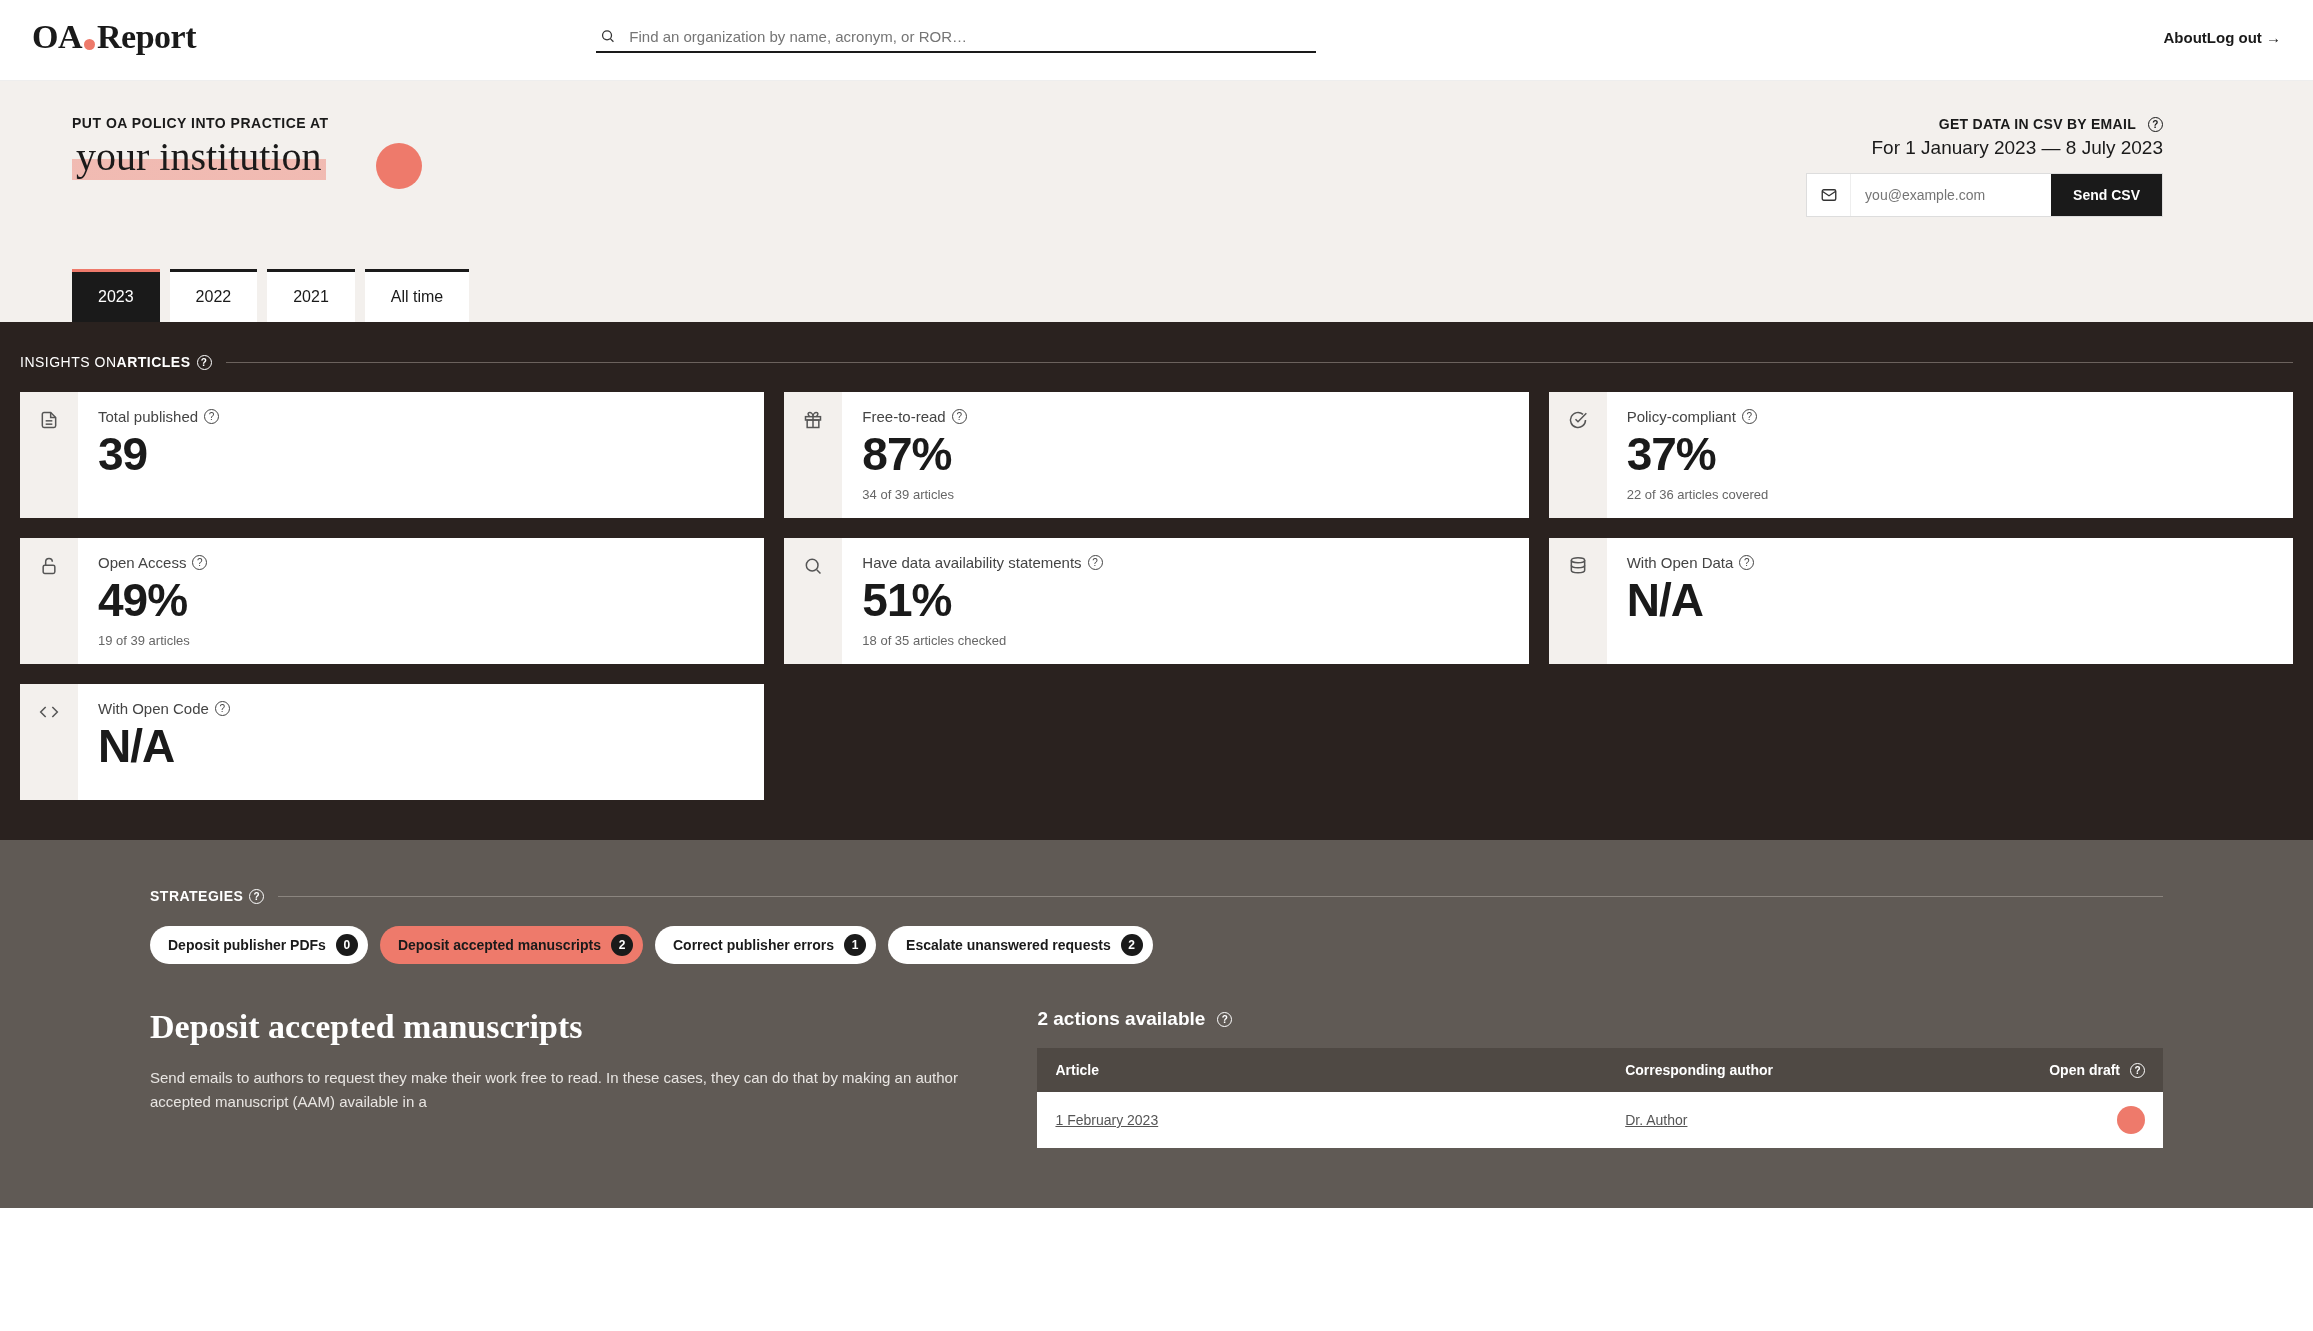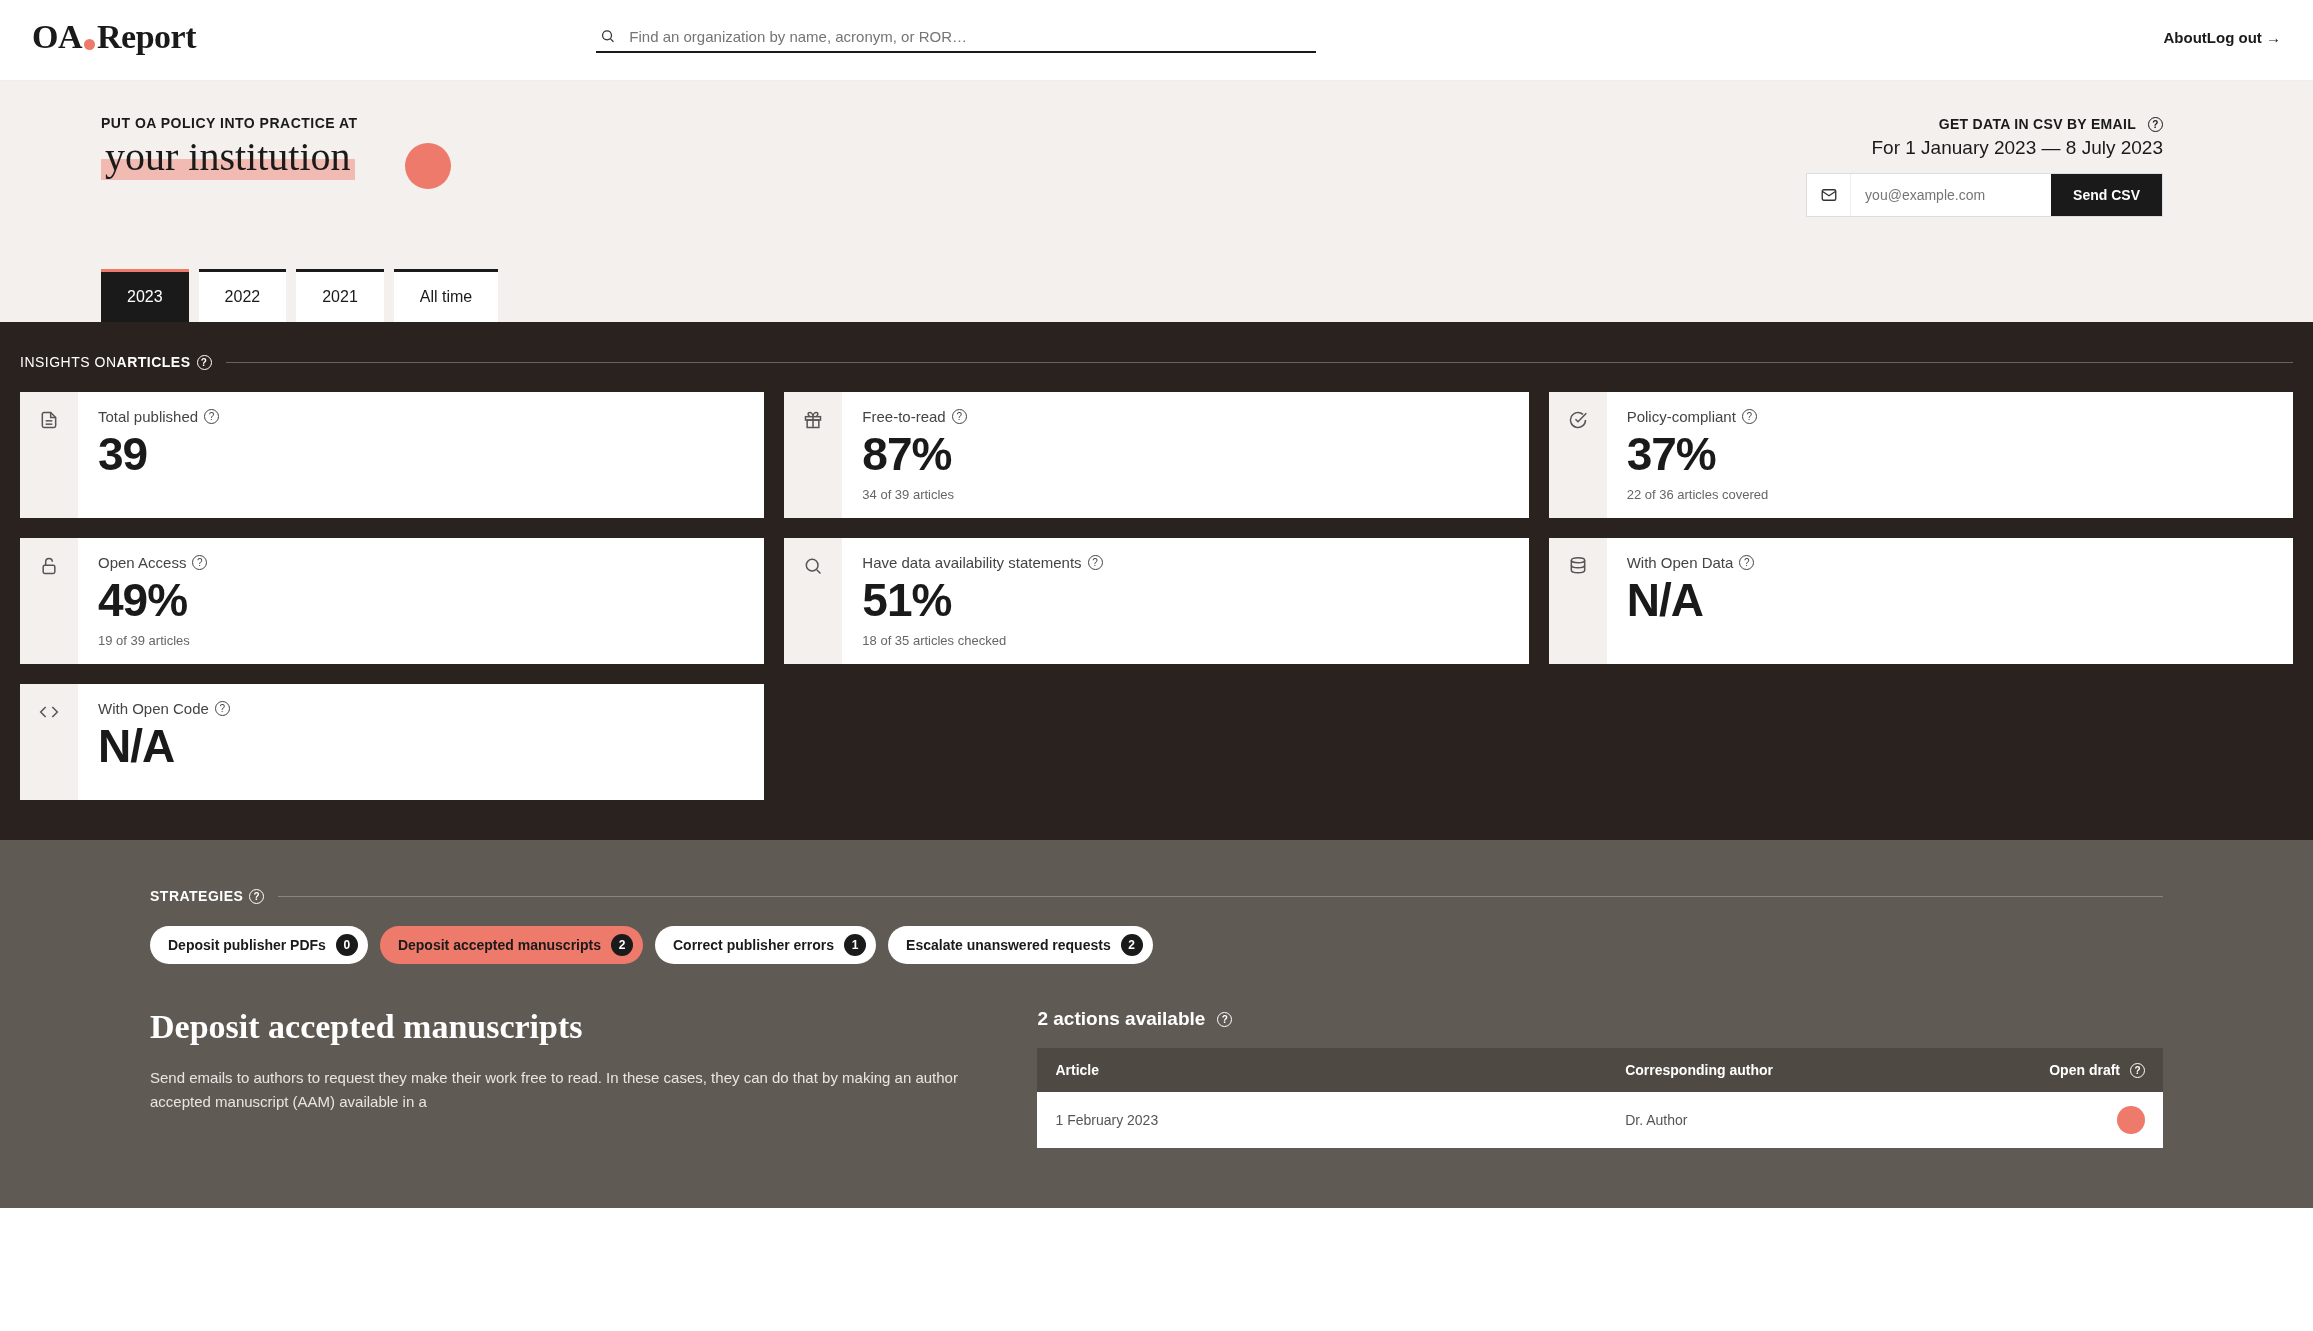--- a/index.html
+++ b/index.html
@@ -9,21 +9,21 @@
 .topbar { display: flex; align-items: center; padding: 18px 32px 24px 32px; border-bottom: 1px solid #eee; }
 .logo { display: flex; align-items: baseline; font-family: Georgia, "Times New Roman", serif; font-size: 34px; font-weight: 700; letter-spacing: -0.5px; }
 .logo-dot { width: 11px; height: 11px; background: #ee7a6b; border-radius: 50%; display: inline-block; margin: 0 2px; position: relative; top: 2px; }
 .search-wrap { margin-left: 400px; display: flex; align-items: center; border-bottom: 2px solid #1a1a1a; width: 720px; padding: 6px 4px; }
 .search-wrap svg { width: 16px; height: 16px; margin-right: 14px; }
 .search-input { border: none; outline: none; font-size: 15px; width: 100%; background: transparent; }
 .nav-right { margin-left: auto; display: flex; align-items: center; }
 .nav-link { font-size: 15px; font-weight: 600; cursor: pointer; }
 
 
-.hero { background: #f3f0ed; padding: 34px 150px 0 101px; position: relative; }
+.hero { background: #f3f0ed; padding: 34px 150px 0 72px; position: relative; }
 .hero-top { display: flex; justify-content: space-between; align-items: flex-start; }
 .hero-left {}
 .hero-kicker { font-size: 14px; font-weight: 700; letter-spacing: 0.5px; text-transform: uppercase; }
 .hero-title { font-family: Georgia, serif; font-size: 40px; margin-top: 2px; display: inline-block; background: linear-gradient(to top, rgba(238,122,107,0.45) 0%, rgba(238,122,107,0.45) 45%, transparent 45%); padding: 0 4px; }
 .hero-circle { width: 46px; height: 46px; background: #ee7a6b; border-radius: 50%; display: inline-block; margin-left: 46px; vertical-align: middle; }
 .hero-right { text-align: right; }
 .csv-label { font-size: 14px; font-weight: 700; letter-spacing: 0.3px; display: inline-flex; align-items: center; gap: 6px; }
 .csv-date { font-size: 19px; margin-top: 4px; }
 .csv-row { display: flex; margin-top: 14px; background: #fff; height: 44px; border: 1px solid #ddd; }
 .csv-mail-icon { width: 44px; display: flex; align-items: center; justify-content: center; border-right: 1px solid #eee; }
@@ -63,21 +63,21 @@
 .strat-left { width: 42%; }
 .strat-title { font-family: Georgia, serif; font-size: 34px; font-weight: 700; margin-bottom: 20px; }
 .strat-desc { font-size: 15px; line-height: 1.6; color: #e8e5e2; }
 .strat-right { flex: 1; }
 .actions-head { font-size: 19px; font-weight: 700; display: flex; align-items: center; gap: 6px; margin-bottom: 18px; }
 .table { width: 100%; }
 .table-head { display: flex; background: #4f4944; padding: 14px 18px; font-size: 14px; font-weight: 600; }
 .th-article { flex: 1.8; }
 .th-author { flex: 1.2; }
 .th-draft { width: 140px; text-align: right; display: flex; align-items: center; justify-content: flex-end; gap: 4px; }
-.table-row { display: flex; background: #fff; color: #555; padding: 14px 18px; font-size: 14px; align-items: center; }
+.table-row { display: flex; background: #fff; color: #555; padding: 14px 18px; font-size: 14px; align-items: center; text-decoration: underline; }
 .table-row .th-article { flex: 1.8; }
 .table-row .th-author { flex: 1.2; }
 .row-dot { width: 28px; height: 28px; background: #ee7a6b; border-radius: 50%; }
 
 svg { display: block; }
 </style>
 </head>
 <body>
 
 <div class="topbar">

